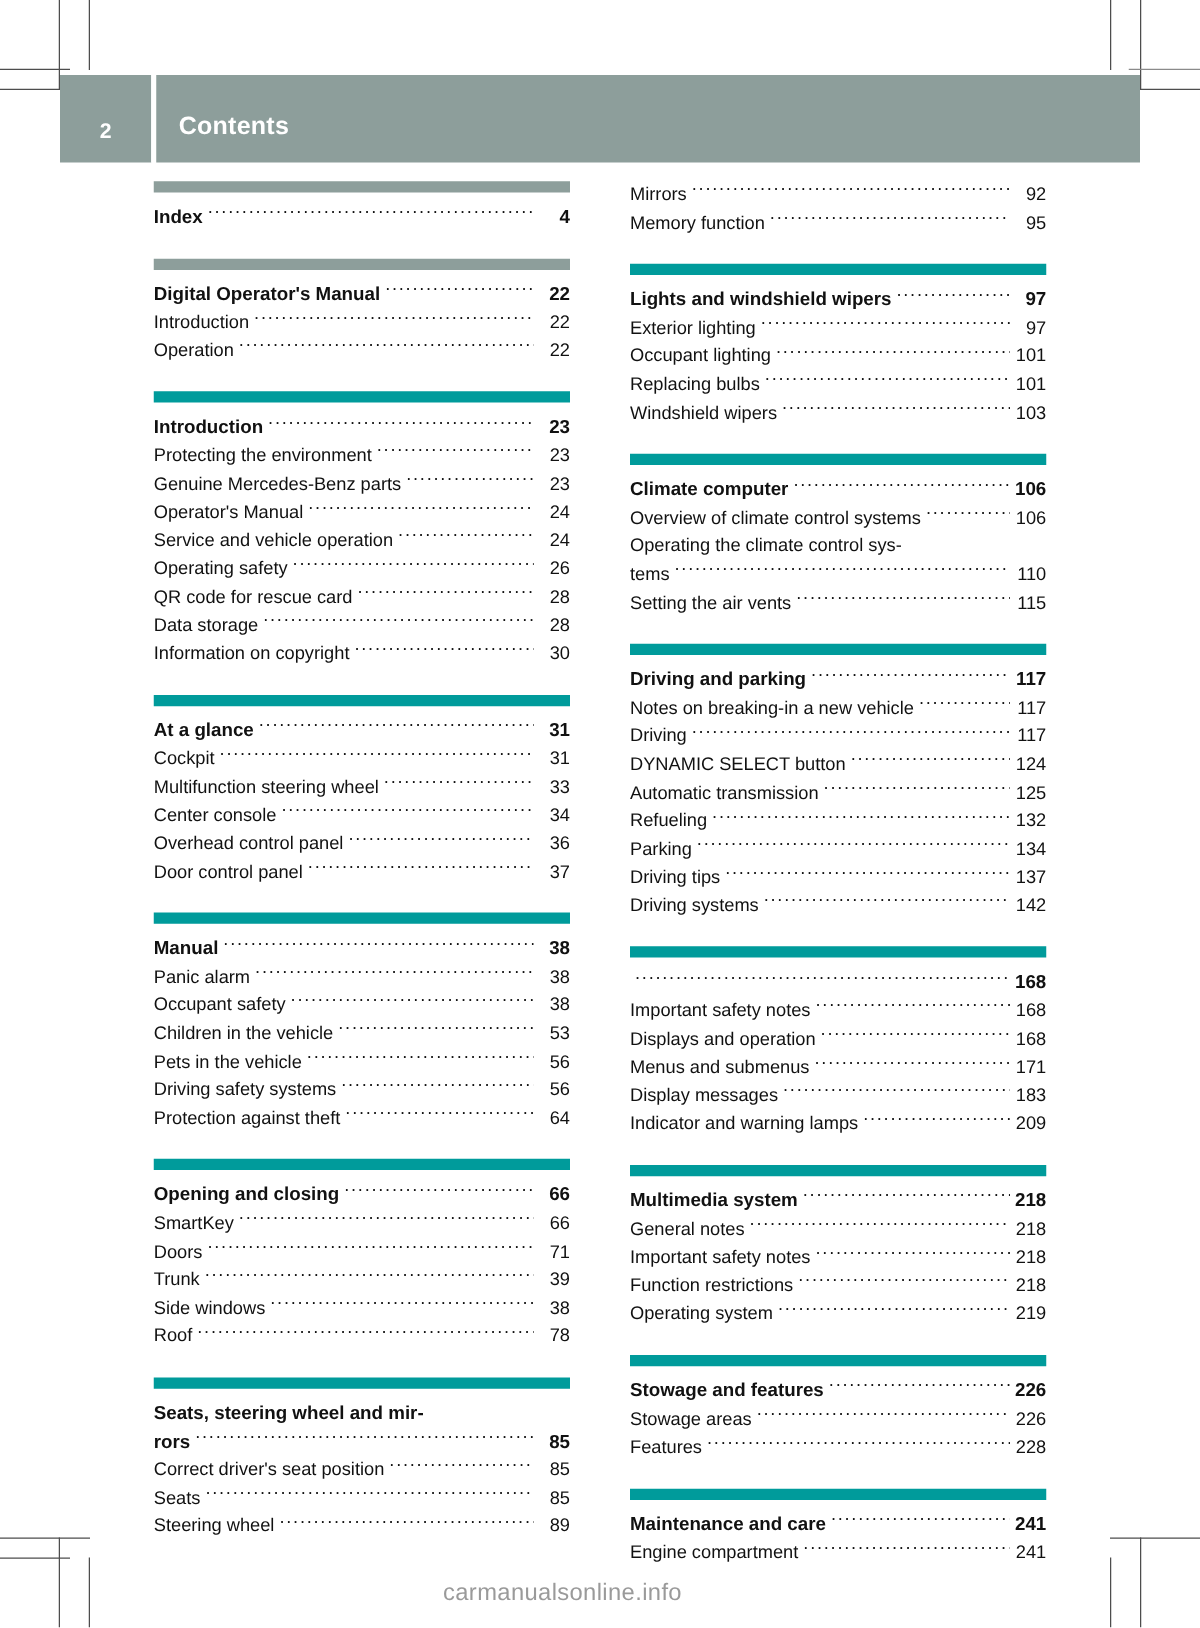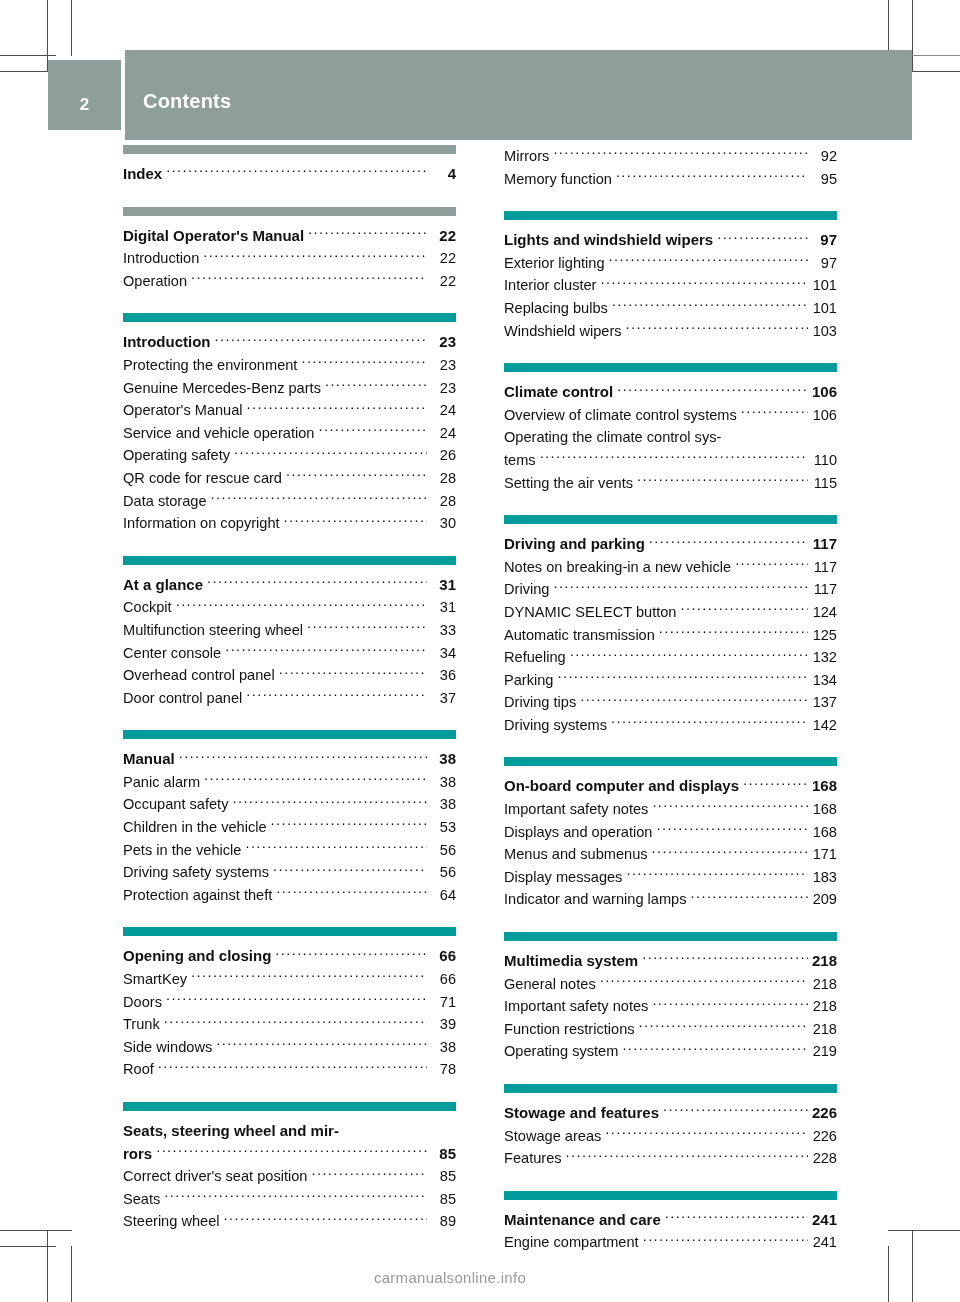--- a/index.html
+++ b/index.html
@@ -49,21 +49,21 @@
     position: relative;
     top: 9px;
   }
   .header-gap {
     width: 4px;
     height: 70px;
     background: #ffffff;
   }
   .header-title-cell {
     flex: 1;
-    height: 90px;
+    height: 70px;
     background: #8d9e9b;
     display: flex;
     align-items: center;
     box-sizing: border-box;
     padding-left: 18px;
   }
   .header-title {
     color: #ffffff;
     font-size: 20px;
     font-weight: bold;
@@ -136,21 +136,21 @@
   .entry.chapter .leader::before { font-weight: normal; }
 
   
   .watermark {
     position: absolute;
     left: 0;
     right: 0;
     bottom: 16px;
     text-align: center;
     color: #9a9a9a;
-    font-size: 15px;
+    font-size: 19px;
     letter-spacing: 0.3px;
     padding-right: 60px;
   }
 </style>
 </head>
 <body>
 
 <div class="cropmark" style="left:47px; top:0px; width:1px; height:72px;"></div>
 <div class="cropmark" style="left:71px; top:0px; width:1px; height:56px;"></div>
 <div class="cropmark" style="left:0px; top:71px; width:72px; height:1px;"></div>
@@ -408,39 +408,39 @@
           <span class="label">Lights and windshield wipers</span>
           <span class="leader"></span>
           <span class="page">97</span>
         </div>
         <div class="entry">
           <span class="label">Exterior lighting</span>
           <span class="leader"></span>
           <span class="page">97</span>
         </div>
         <div class="entry">
-          <span class="label">Interior cluster</span>
+          <span class="label">Occupant lighting</span>
           <span class="leader"></span>
           <span class="page">101</span>
         </div>
         <div class="entry">
           <span class="label">Replacing bulbs</span>
           <span class="leader"></span>
           <span class="page">101</span>
         </div>
         <div class="entry">
           <span class="label">Windshield wipers</span>
           <span class="leader"></span>
           <span class="page">103</span>
         </div>
       </div>
       <div class="group">
         <div class="rule teal"></div>
         <div class="entry chapter">
-          <span class="label">Climate control</span>
+          <span class="label">Climate computer</span>
           <span class="leader"></span>
           <span class="page">106</span>
         </div>
         <div class="entry">
           <span class="label">Overview of climate control systems</span>
           <span class="leader"></span>
           <span class="page">106</span>
         </div>
         <div>
           <div class="entry">
@@ -502,21 +502,20 @@
         </div>
         <div class="entry">
           <span class="label">Driving systems</span>
           <span class="leader"></span>
           <span class="page">142</span>
         </div>
       </div>
       <div class="group">
         <div class="rule teal"></div>
         <div class="entry chapter">
-          <span class="label">On-board computer and displays</span>
           <span class="leader"></span>
           <span class="page">168</span>
         </div>
         <div class="entry">
           <span class="label">Important safety notes</span>
           <span class="leader"></span>
           <span class="page">168</span>
         </div>
         <div class="entry">
           <span class="label">Displays and operation</span>

